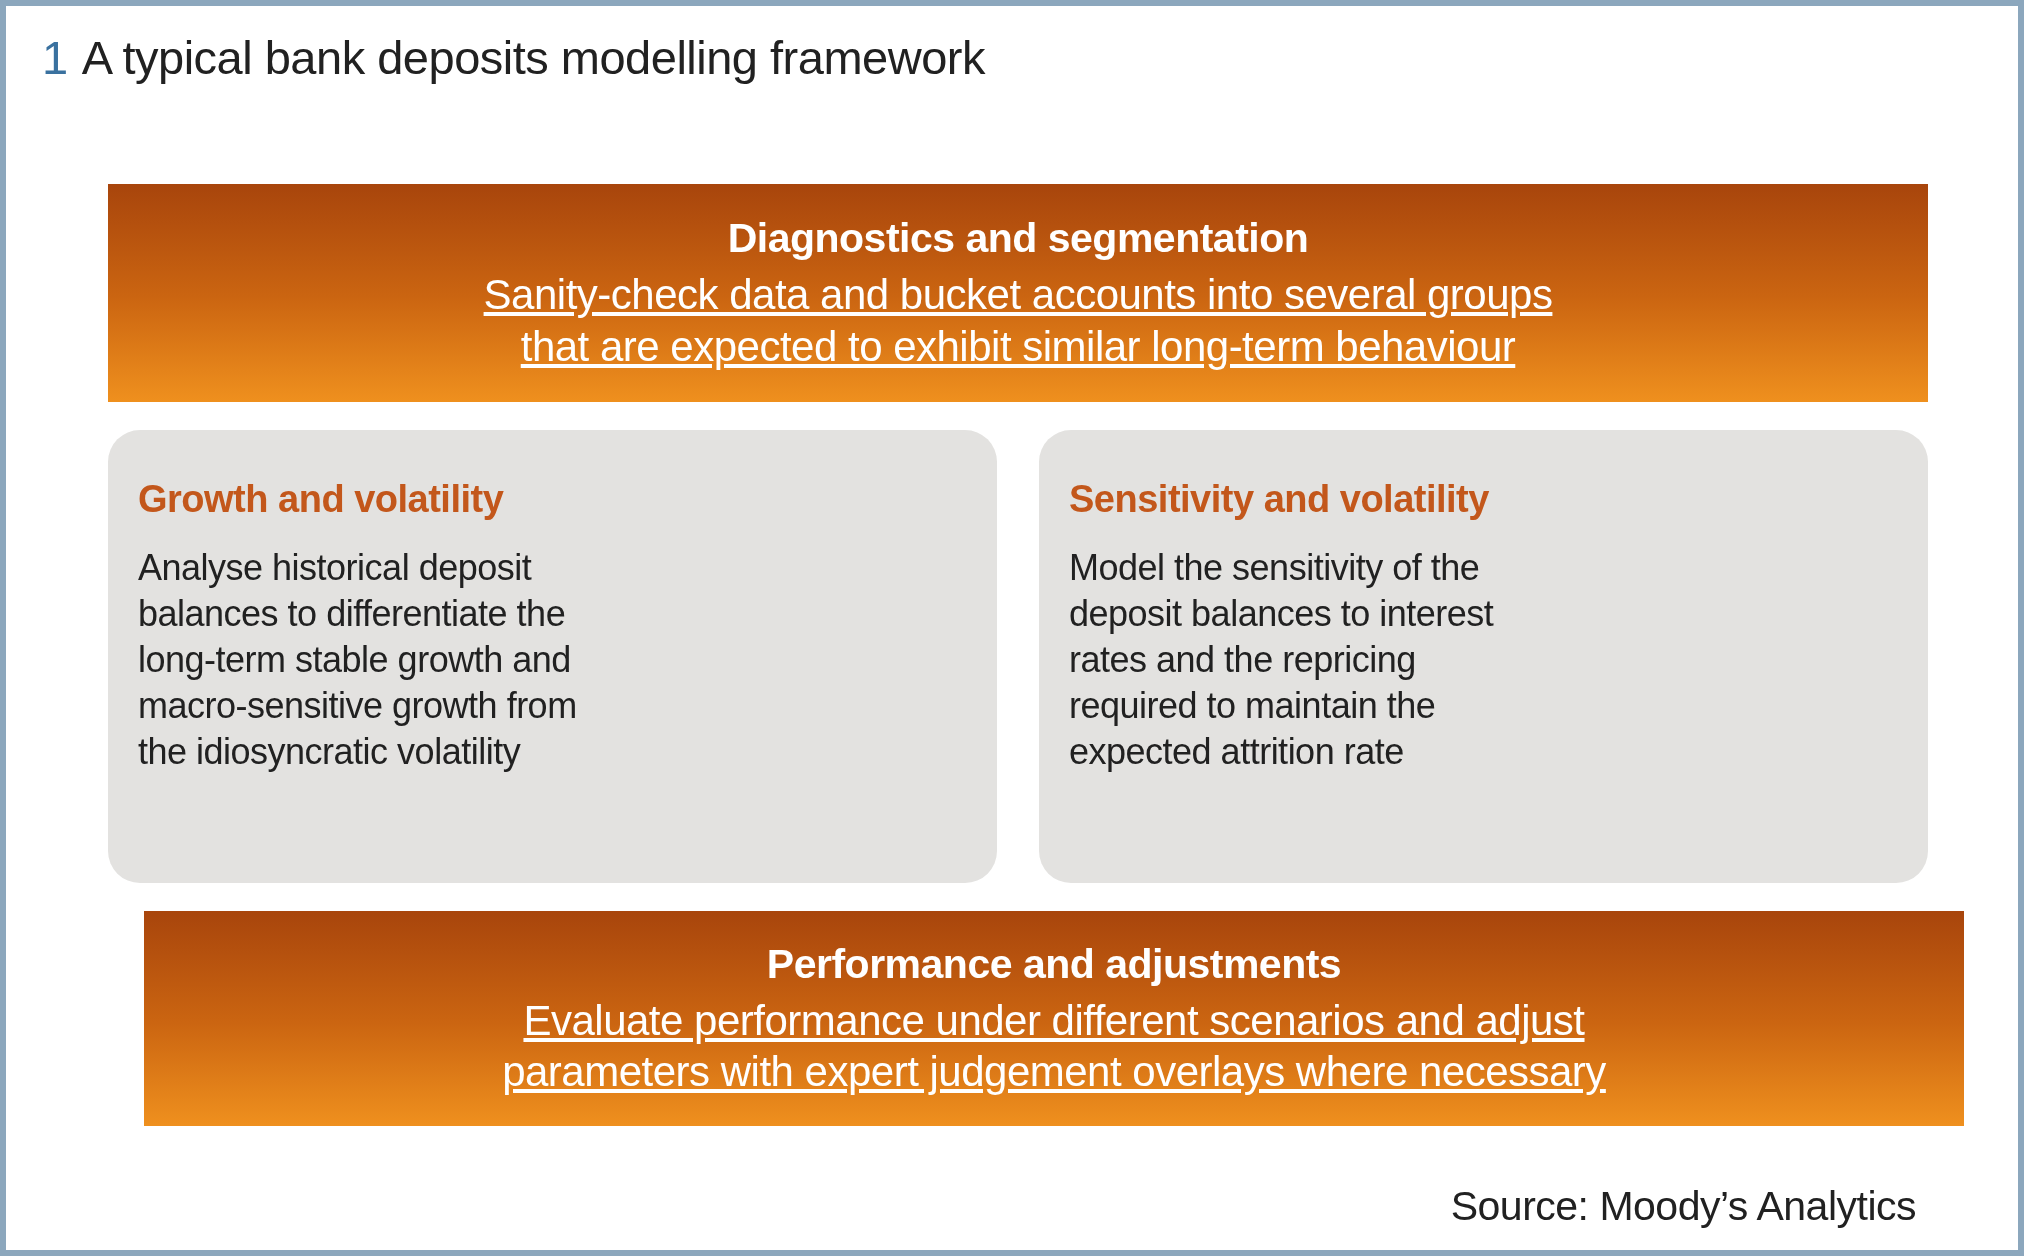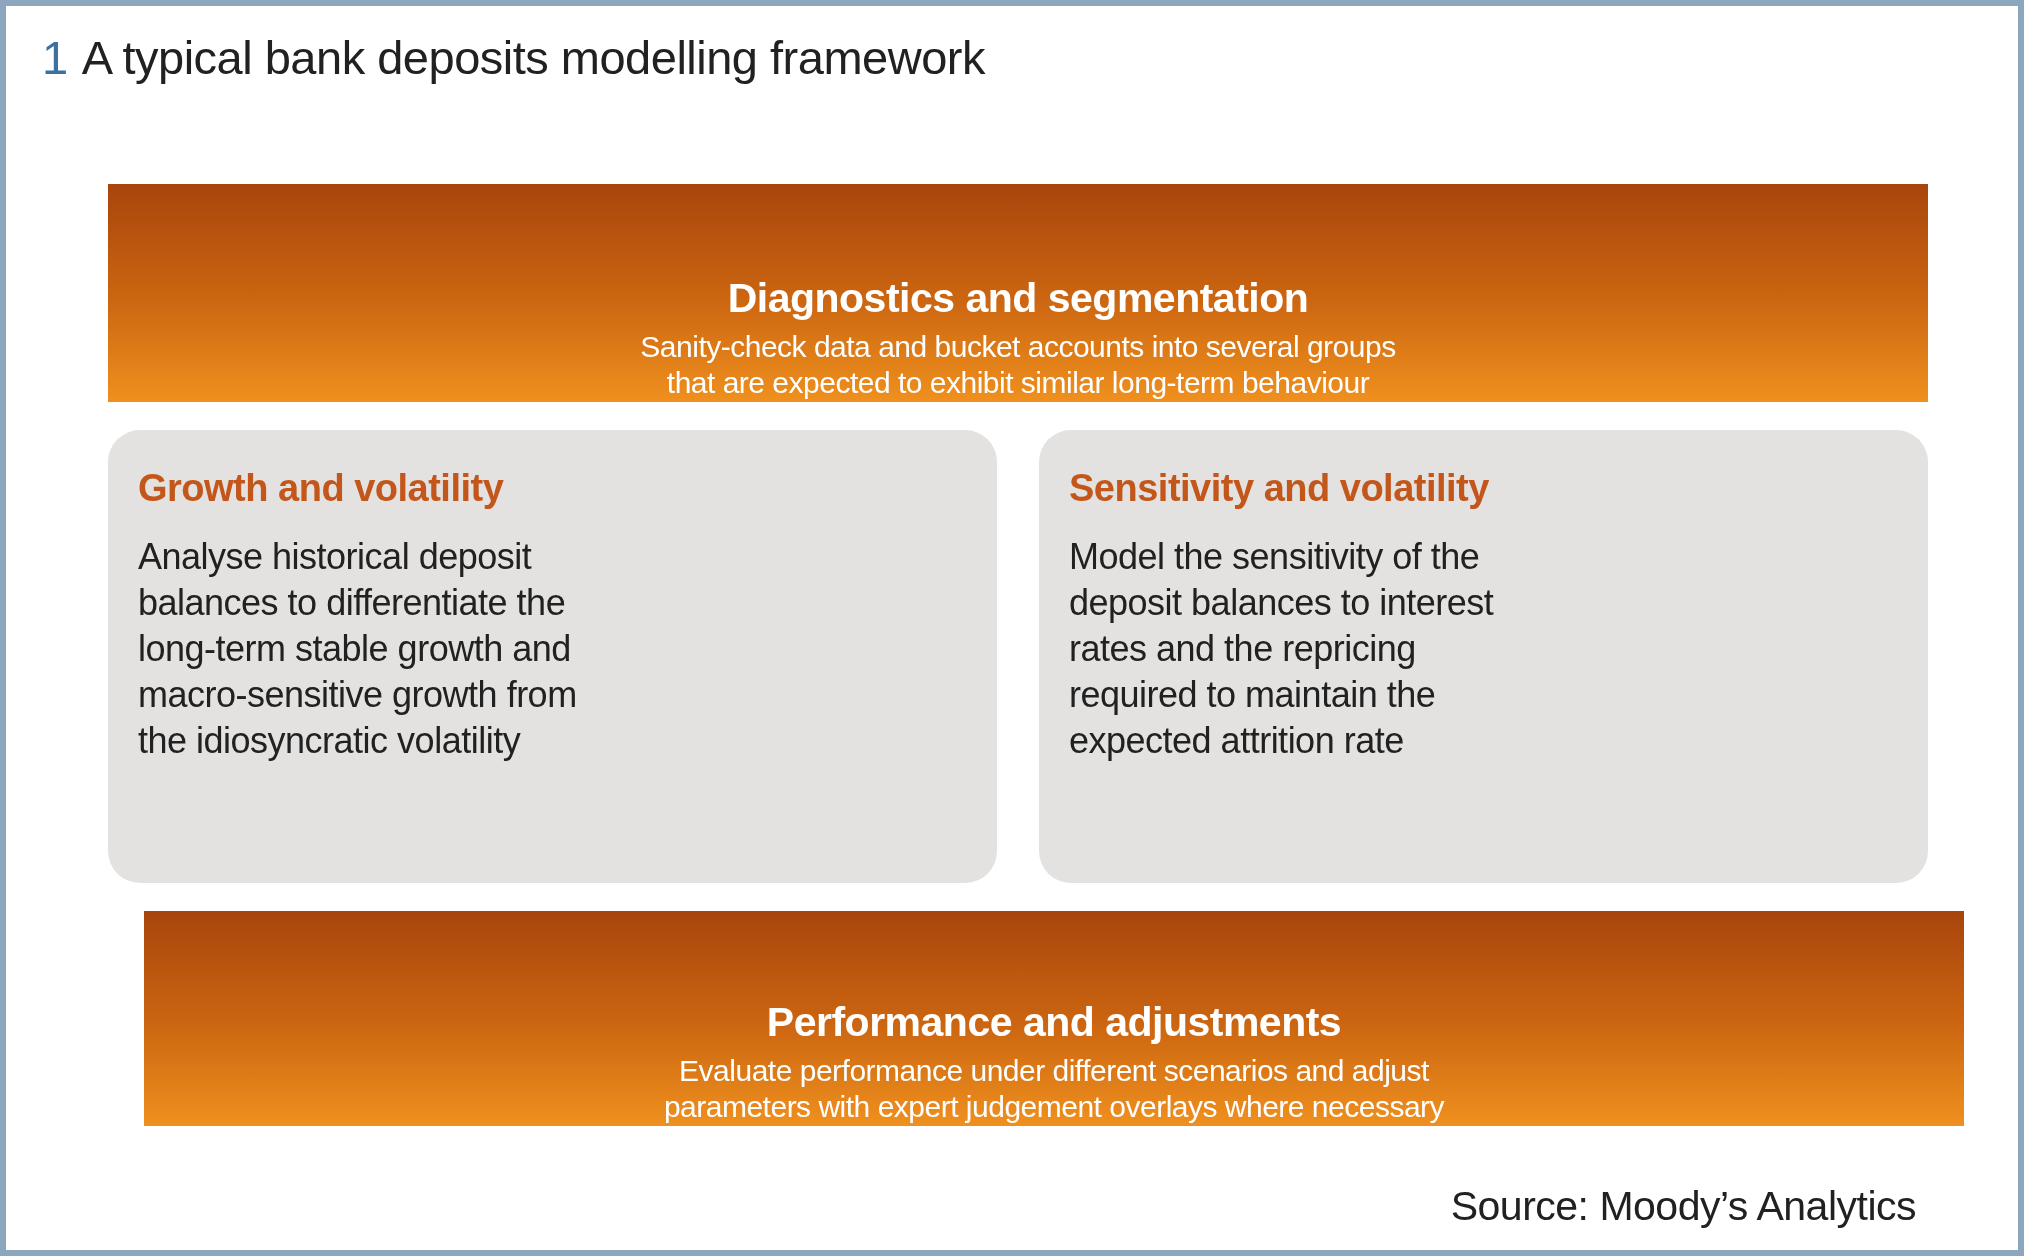--- a/index.html
+++ b/index.html
@@ -35,54 +35,55 @@
     position: absolute;
     left: 102px;
     width: 1820px;
     background: linear-gradient(180deg,
       var(--banner-gradient-top, #A8450C) 0%,
       #CB6511 52%,
       var(--banner-gradient-bottom, #EF901E) 100%);
     color: var(--banner-text, #ffffff);
     display: flex;
     flex-direction: column;
-    justify-content: flex-end;
+    justify-content: center;
     align-items: center;
     text-align: center;
   }
   .banner-top { top: 178px; height: 218px; }
   .banner-bottom { top: 905px; height: 215px; margin-left: 36px; }
   .banner-title {
     font-size: 41px;
     font-weight: bold;
     letter-spacing: -0.5px;
     line-height: 1.2;
   }
   .banner-desc {
-    font-size: 30px;
+    font-size: 42px;
     letter-spacing: -0.5px;
     line-height: 1.22;
     white-space: pre-line;
     margin-top: 6px;
+    text-decoration: underline;
   }
   .cards {
     position: absolute;
     left: 102px;
     top: 424px;
     width: 1820px;
     height: 453px;
     display: flex;
     gap: 42px;
   }
   .card {
     flex: 1 1 0;
     background: var(--card-background, #E3E2E0);
     border-radius: 32px;
     box-sizing: border-box;
-    padding: 37px 28px 0 30px;
+    padding: 48px 28px 0 30px;
   }
   .card-title {
     font-size: 38px;
     font-weight: bold;
     letter-spacing: -0.5px;
     color: var(--card-heading, #C3571B);
     margin-bottom: 24px;
   }
   .card-body {
     font-size: 36px;

